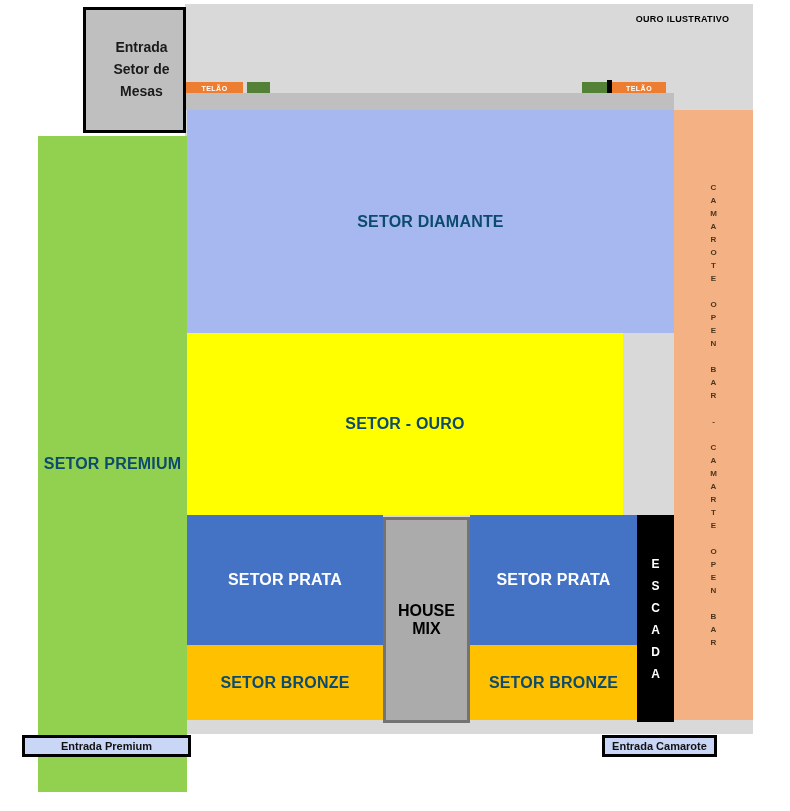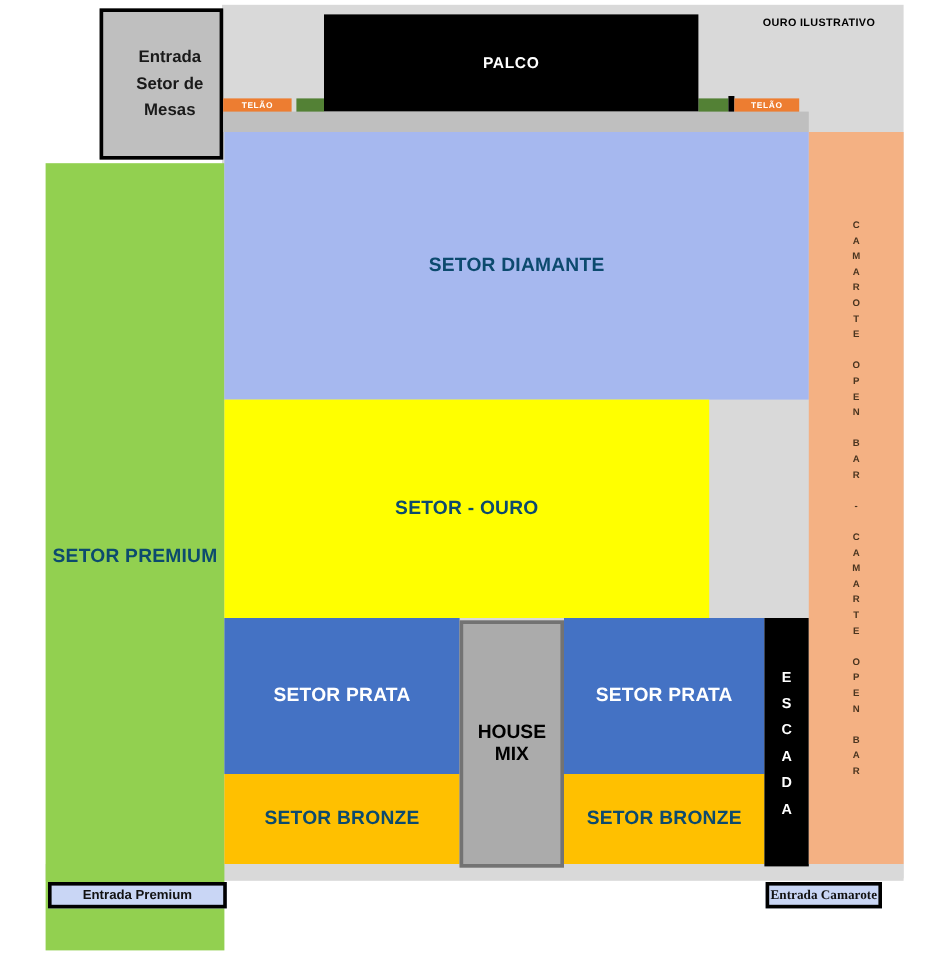--- a/index.html
+++ b/index.html
@@ -25,35 +25,35 @@
   .divider  { left:607px; top:80px;  width:5px;   height:16px; background:#000; }
   .telao    { font-size:7px; letter-spacing:.5px; }
   .telao-l  { left:186px; top:82px;  width:57px;  height:13px; }
   .telao-r  { left:612px; top:82px;  width:54px;  height:13px; }
 
   .map-title{ left:615px; top:12px;  width:135px; height:14px; font-size:9px; letter-spacing:.3px; color:#000; }
 
   
   .premium  { left:38px;  top:136px; width:149px; height:656px; }
   .diamante { left:187px; top:110px; width:487px; height:223px; }
-  .ouro     { left:187px; top:333px; width:404px; height:182px; }
+  .ouro     { left:187px; top:333px; width:436px; height:182px; }
   .prata-l  { left:187px; top:515px; width:196px; height:130px; }
   .prata-r  { left:470px; top:515px; width:167px; height:130px; }
   .bronze-l { left:187px; top:645px; width:196px; height:75px; }
   .bronze-r { left:470px; top:645px; width:167px; height:75px; }
   .escada   { left:637px; top:515px; width:37px;  height:207px; flex-direction:column; }
   .housemix { left:383px; top:517px; width:87px;  height:206px; border:3px solid #737373; font-size:16px; color:#000; }
   .camarote { left:674px; top:110px; width:79px;  height:610px; flex-direction:column; }
 
   
   .mesas    { left:83px;  top:7px;   width:103px; height:126px; border:3px solid #000;
               font-size:14px; line-height:1.55; color:#1a1a1a; padding:0 2px; }
   .ent-btm  { top:735px; height:22px; border:3px solid #000; font-size:11px; color:#111; }
-  .ent-prem { left:40px;  width:149px; }
-  .ent-cam  { left:638px; width:97px;font-family:Liberation Serif, serif; }
+  .ent-prem { left:22px;  width:169px; }
+  .ent-cam  { left:602px; width:115px; }
 
   
   .vtext > div { text-align:center; }
   .vtext-lg > div { height:22px; font-size:12px; line-height:22px; }
   .vtext-sm > div { height:13px; font-size:8px;  line-height:13px; color:#4a3520; }
 </style>
 </head>
 <body>
 
 <div id="canvas">
@@ -72,23 +72,20 @@
   </div>
 
   <div class="abs gbar-l" style="background: rgb(83, 129, 53);"></div>
   <div class="abs gbar-r" style="background: rgb(83, 129, 53);"></div>
   <div class="abs divider"></div>
   <div class="abs telao telao-l flexc white-text" style="background: rgb(237, 125, 49);">
     <span>TELÃO</span>
   </div>
   <div class="abs telao telao-r flexc white-text" style="background: rgb(237, 125, 49);">
     <span>TELÃO</span>
-  </div>
-  <div class="abs stage flexc white-text" style="background: rgb(0, 0, 0);">
-    <span>PALCO</span>
   </div>
   <div class="abs apron" style="background: rgb(191, 191, 191);"></div>
 
   <div class="abs diamante flexc" style="background: rgb(166, 184, 239);">
     <span class="sector-label">SETOR DIAMANTE</span>
   </div>
 
   <div class="abs ouro flexc" style="background: rgb(255, 255, 0);">
     <span class="sector-label">SETOR - OURO</span>
   </div>

